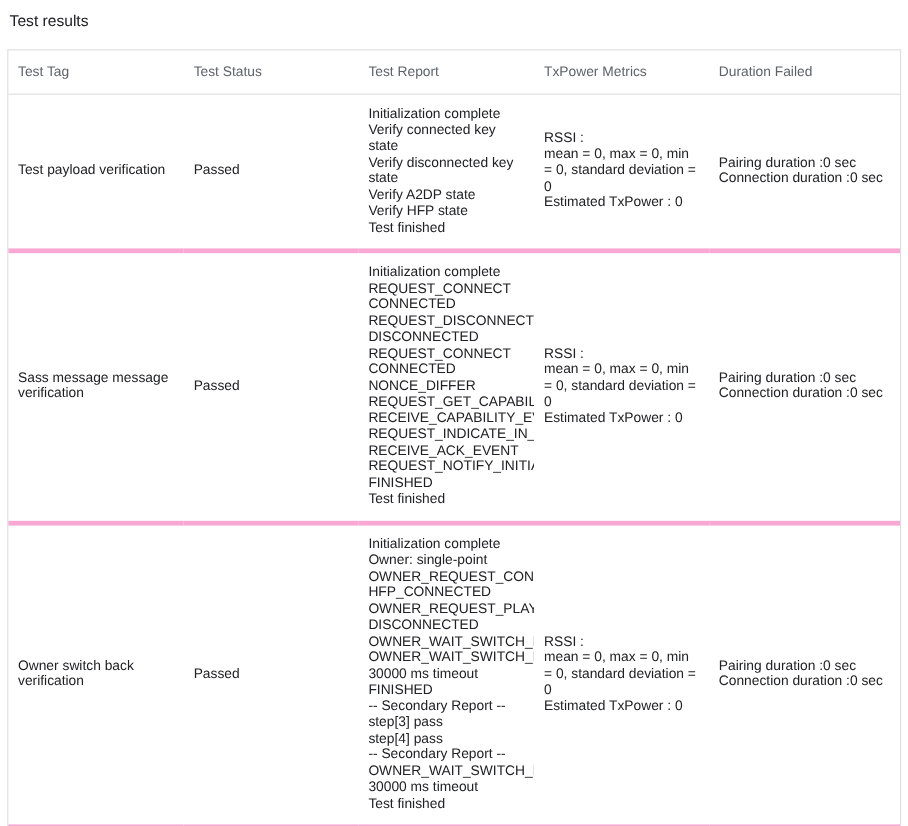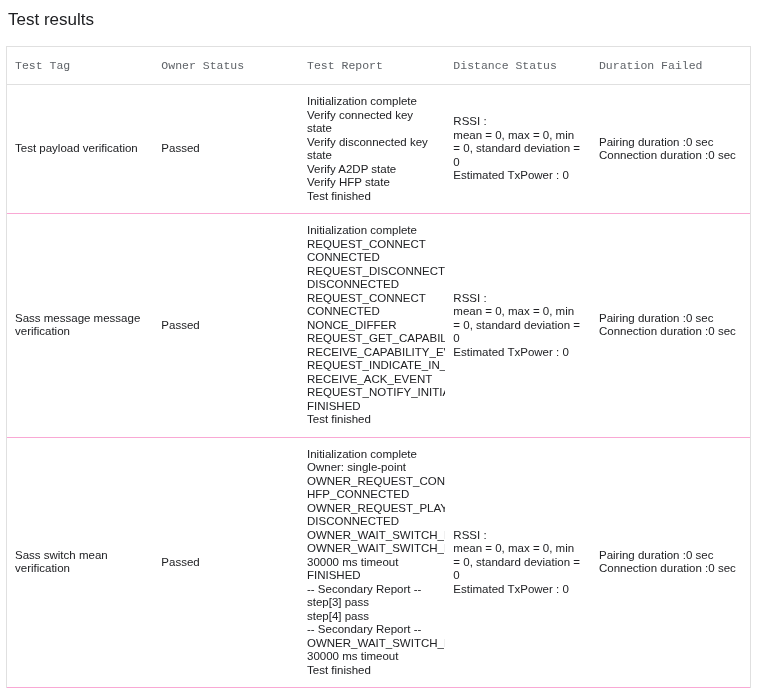--- a/index.html
+++ b/index.html
@@ -5,21 +5,21 @@
   * { box-sizing: border-box; }
   html, body { margin: 0; padding: 0; background: #ffffff; }
   body {
     width: 757px;
     font-family: "Liberation Sans", sans-serif;
     color: #202124;
     -webkit-font-smoothing: antialiased;
   }
   .page { padding: 8px 6px 10px 6px; }
   .page-title {
-    font-size: 17px;
+    font-size: 13px;
     font-weight: 400;
     color: #202124;
     margin: 2px 0 16px 2px;
   }
   .table-card {
     border: 1px solid #e0e0e0;
     background: #ffffff;
   }
   table.results {
     width: 100%;
@@ -28,25 +28,24 @@
     font-size: 11.5px;
   }
   table.results th {
     text-align: left;
     font-weight: 400;
     color: #5f6368;
     padding: 12px 8px;
     border-bottom: 1px solid #e0e0e0;
     white-space: nowrap;
     overflow: hidden;
-    font-family: Liberation Mono, monospace;
   }
   table.results td {
     padding: 10px 8px;
-    border-bottom: 1px solid #f9a8d4;
+    border-bottom: 4px solid #f9a8d4;
     vertical-align: middle;
     color: #202124;
     line-height: 13.5px;
   }
   td.multiline {
     white-space: pre-line;
     overflow: hidden;
   }
   .pagination {
     position: relative;
@@ -71,23 +70,23 @@
       <colgroup>
         <col style="width:19.7%">
         <col style="width:19.6%">
         <col style="width:19.7%">
         <col style="width:19.6%">
         <col style="width:21.4%">
       </colgroup>
       <thead>
         <tr>
           <th>Test Tag</th>
-          <th>Owner Status</th>
+          <th>Test Status</th>
           <th>Test Report</th>
-          <th>Distance Status</th>
+          <th>TxPower Metrics</th>
           <th>Duration Failed</th>
         </tr>
       </thead>
       <tbody>
         <tr>
           <td class="multiline">Test payload verification</td>
           <td>Passed</td>
           <td class="multiline">Initialization complete
 Verify connected key state
 Verify disconnected key state
@@ -118,21 +117,21 @@
 REQUEST_NOTIFY_INITIATED_
 FINISHED
 Test finished</td>
           <td class="multiline">RSSI :
 mean = 0, max = 0, min = 0, standard deviation = 0
 Estimated TxPower : 0</td>
           <td class="multiline">Pairing duration :0 sec
 Connection duration :0 sec</td>
         </tr>
         <tr>
-          <td class="multiline">Sass switch mean verification</td>
+          <td class="multiline">Owner switch back verification</td>
           <td>Passed</td>
           <td class="multiline">Initialization complete
 Owner: single-point
 OWNER_REQUEST_CONNECT
 HFP_CONNECTED
 OWNER_REQUEST_PLAY_MEDIA
 DISCONNECTED
 OWNER_WAIT_SWITCH_BACK
 OWNER_WAIT_SWITCH_BACK
 30000 ms timeout

